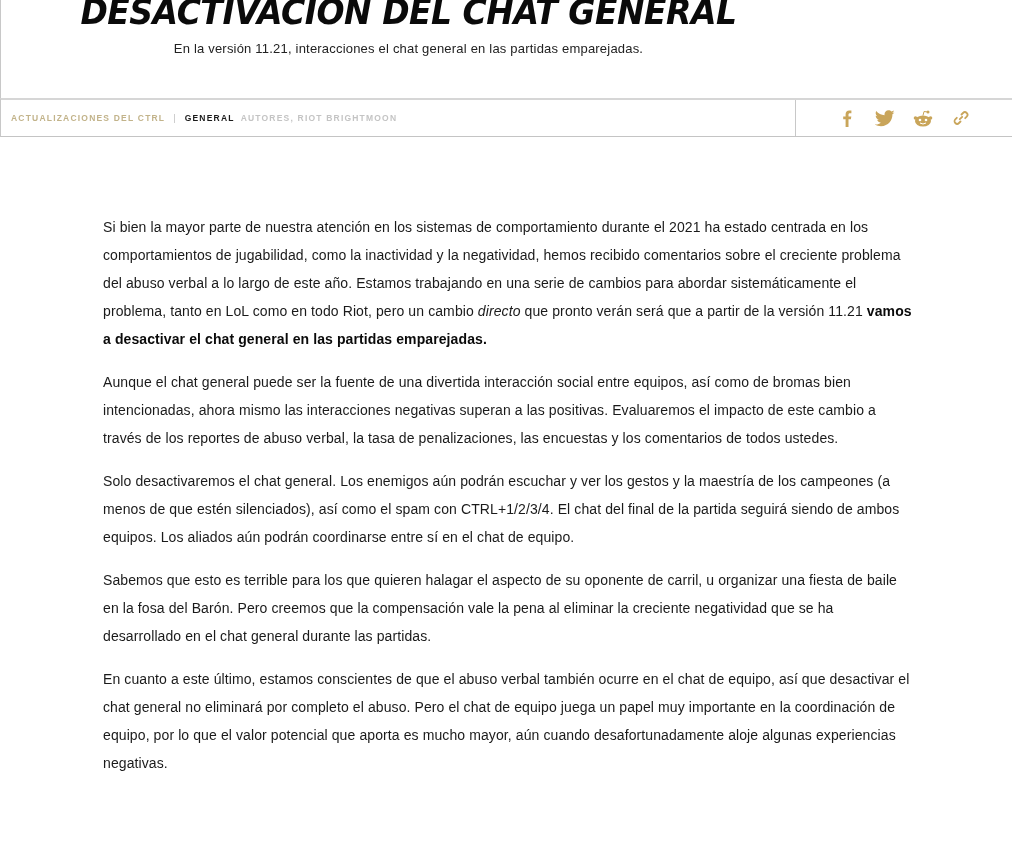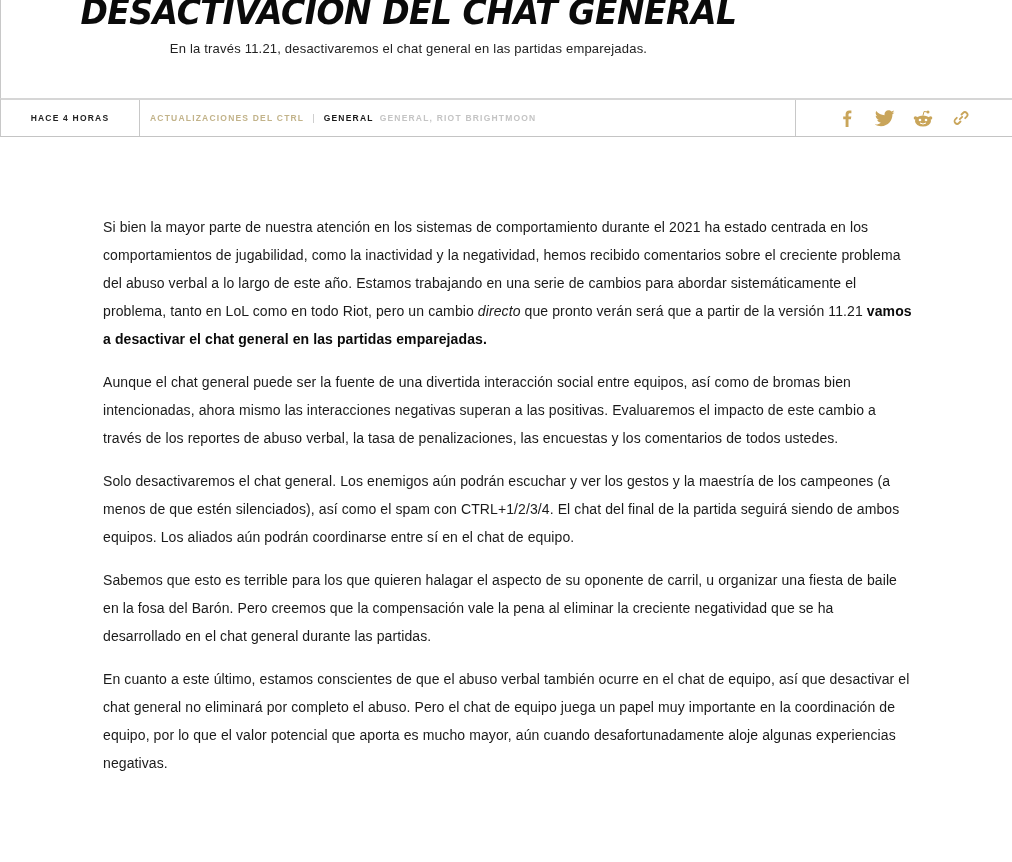--- a/index.html
+++ b/index.html
@@ -69,30 +69,29 @@
   }
   .article p { margin-bottom: 15px; }
   .article em { font-style: italic; }
   .article strong { font-weight: bold; color: #0a0a0a; }
 </style>
 </head>
 <body>
 
 <header class="hero">
   <h1 class="hero-title">DESACTIVACIÓN DEL CHAT GENERAL</h1>
-  <div class="hero-subtitle">En la través 11.21, desactivaremos el chat general en las partidas emparejadas.</div>
+  <div class="hero-subtitle">En la versión 11.21, interacciones el chat general en las partidas emparejadas.</div>
 </header>
 
 <div class="meta-bar">
-  <div class="meta-time">HACE 4 HORAS</div>
   <div class="meta-info">
     <span class="meta-category">ACTUALIZACIONES DEL CTRL</span>
     <span class="meta-sep">|</span>
     <span class="meta-authors-label">GENERAL</span>
-    <span class="meta-authors">GENERAL, RIOT BRIGHTMOON</span>
+    <span class="meta-authors">AUTORES, RIOT BRIGHTMOON</span>
   </div>
   <div class="meta-share">
     <a class="share-btn">
       <span>
         <svg width="10" height="17" viewBox="0 0 10 17">
             <path d="M6.5 17V9.3h2.4l.4-2.9H6.5V4.6c0-.8.3-1.4 1.4-1.4h1.5V.6C9.1.5 8.2.4 7.2.4 5 .4 3.6 1.7 3.6 4.2v2.2H1.2v2.9h2.4V17z" fill="#c9a55a"></path>
           </svg>
       </span>
     </a>
     <a class="share-btn">

